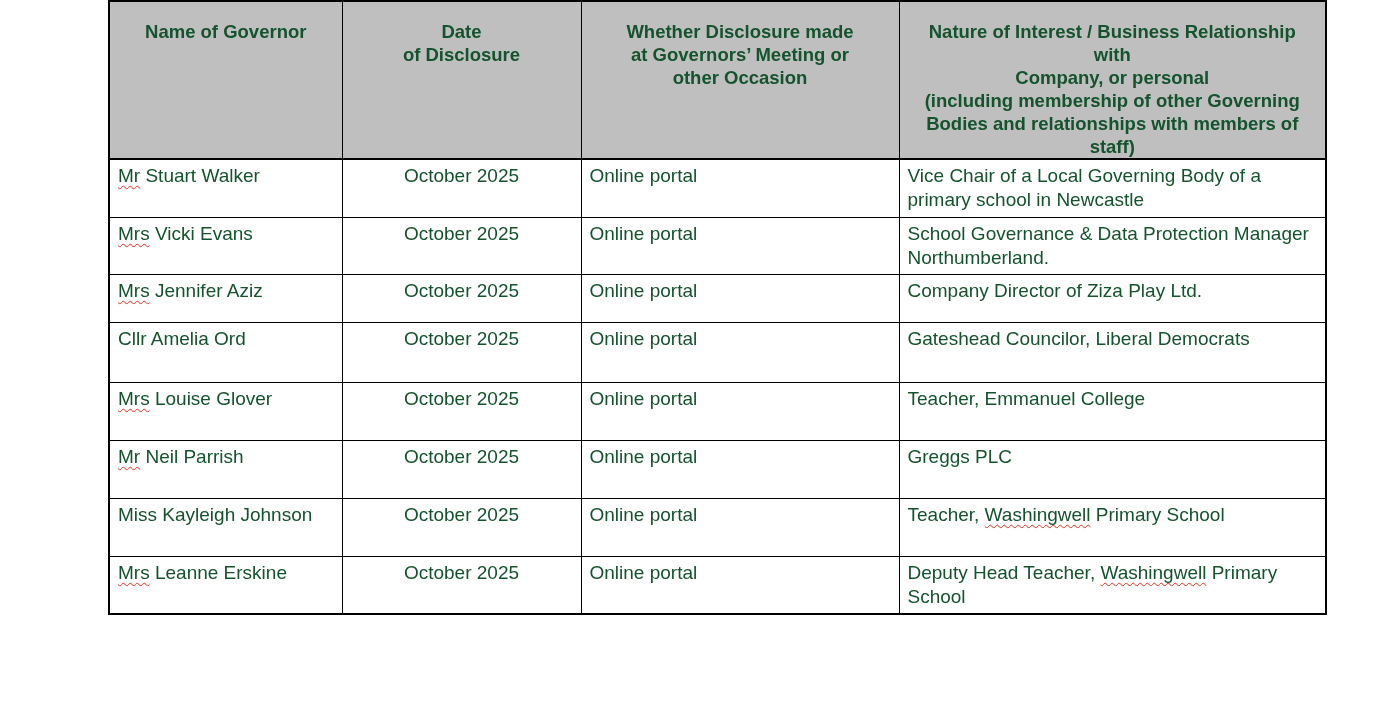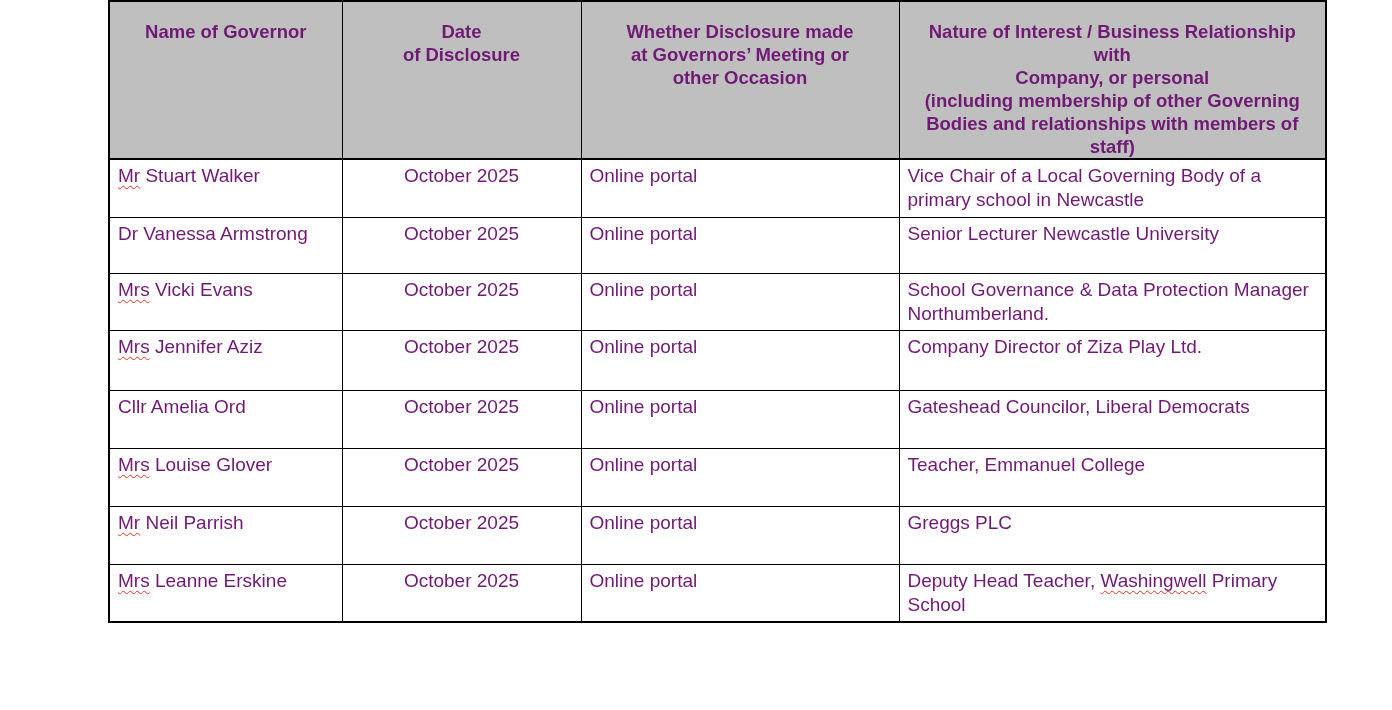--- a/index.html
+++ b/index.html
@@ -16,21 +16,21 @@
     overflow: hidden;
   }
   table.disclosure-table {
     position: absolute;
     left: 108px;
     top: 0;
     width: 1217px;
     border-collapse: collapse;
     table-layout: fixed;
     border: 2px solid #000000;
-    color: #701a75;
+    color: #14532d;
   }
   col.c-name { width: 233px; }
   col.c-date { width: 239px; }
   col.c-disclosure { width: 318px; }
   col.c-interest { width: 427px; }
 
   th, td {
     border: 1px solid #000000;
     overflow: hidden;
   }
@@ -105,26 +105,20 @@
         </tr>
     </thead>
     <tbody id="table-body">
         <tr>
           <td class="col-name"><span class="misspelled">Mr</span><span> Stuart Walker</span></td>
           <td class="col-date">October 2025</td>
           <td class="col-disclosure">Online portal</td>
           <td class="col-interest"><span>Vice Chair of a Local Governing Body of a primary school in Newcastle</span></td>
         </tr>
         <tr>
-          <td class="col-name"><span>Dr Vanessa Armstrong</span></td>
-          <td class="col-date">October 2025</td>
-          <td class="col-disclosure">Online portal</td>
-          <td class="col-interest"><span>Senior Lecturer Newcastle University</span></td>
-        </tr>
-        <tr>
           <td class="col-name"><span class="misspelled">Mrs</span><span> Vicki Evans</span></td>
           <td class="col-date">October 2025</td>
           <td class="col-disclosure">Online portal</td>
           <td class="col-interest"><span>School Governance &amp; Data Protection Manager Northumberland.</span></td>
         </tr>
         <tr>
           <td class="col-name"><span class="misspelled">Mrs</span><span> Jennifer Aziz</span></td>
           <td class="col-date">October 2025</td>
           <td class="col-disclosure">Online portal</td>
           <td class="col-interest"><span>Company Director of Ziza Play Ltd.</span></td>
@@ -141,20 +135,26 @@
           <td class="col-disclosure">Online portal</td>
           <td class="col-interest"><span>Teacher, Emmanuel College</span></td>
         </tr>
         <tr>
           <td class="col-name"><span class="misspelled">Mr</span><span> Neil Parrish</span></td>
           <td class="col-date">October 2025</td>
           <td class="col-disclosure">Online portal</td>
           <td class="col-interest"><span>Greggs PLC</span></td>
         </tr>
         <tr>
+          <td class="col-name"><span>Miss Kayleigh Johnson</span></td>
+          <td class="col-date">October 2025</td>
+          <td class="col-disclosure">Online portal</td>
+          <td class="col-interest"><span>Teacher, </span><span class="misspelled">Washingwell</span><span> Primary School</span></td>
+        </tr>
+        <tr>
           <td class="col-name"><span class="misspelled">Mrs</span><span> Leanne Erskine</span></td>
           <td class="col-date">October 2025</td>
           <td class="col-disclosure">Online portal</td>
           <td class="col-interest"><span>Deputy Head Teacher, </span><span class="misspelled">Washingwell</span><span> Primary School</span></td>
         </tr>
       </tbody>
   </table>
 </div>
 
 </body></html>

